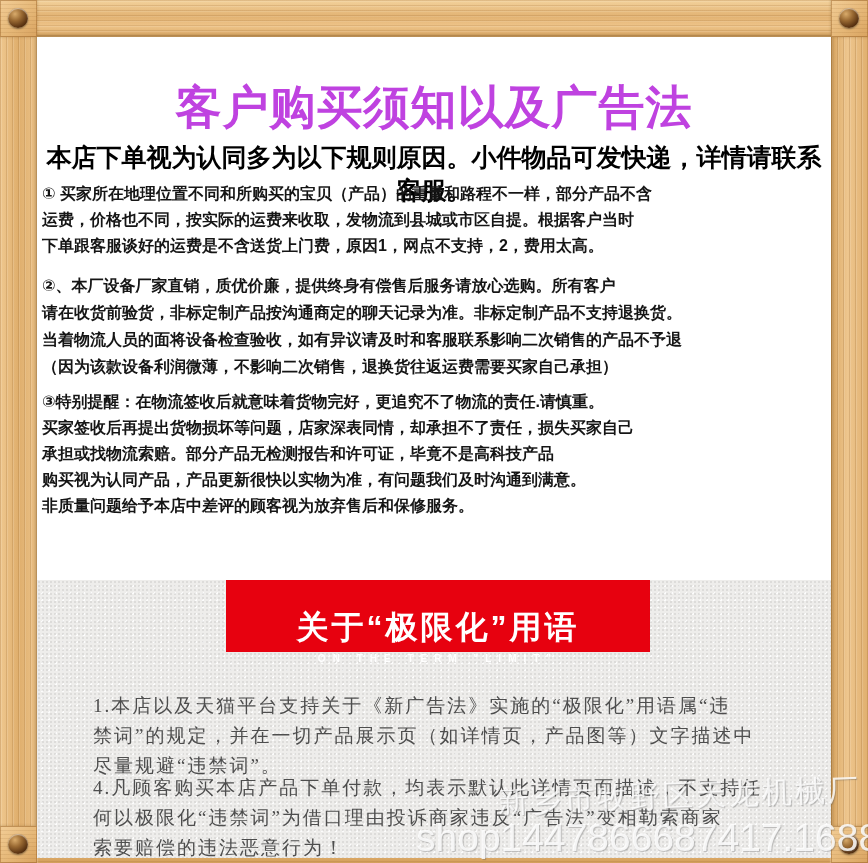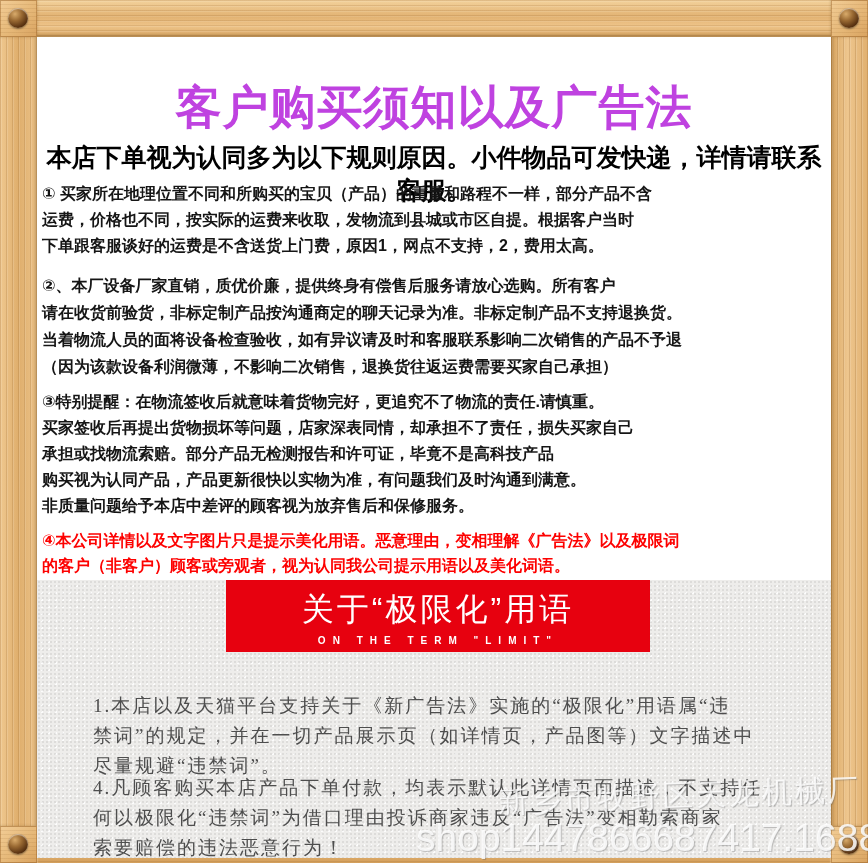--- a/index.html
+++ b/index.html
@@ -92,22 +92,22 @@
       radial-gradient(rgba(0,0,0,0.07) 1px, transparent 1px),
       radial-gradient(rgba(255,255,255,0.85) 1px, transparent 1px);
     background-size:4px 4px, 7px 7px;
     background-position:0 0, 2px 3px;
   }
   .banner{
     position:absolute;left:189px;top:0;width:424px;height:72px;
     background:#e7010f;text-align:center;
   }
   .banner-title{
-    margin:0;padding-top:8px;color:#ffffff;
-    font-size:32px;font-weight:normal;letter-spacing:3px;
+    margin:0;padding-top:26px;color:#ffffff;
+    font-size:32px;font-weight:bold;letter-spacing:3px;
   }
   .banner-sub{
     margin-top:3px;color:#ffffff;font-size:10px;font-weight:bold;
     letter-spacing:7px;
   }
   .limit-item{
     position:absolute;left:56px;width:710px;
     font-family:"Liberation Serif","DejaVu Serif",serif;
     font-size:19px;line-height:30px;letter-spacing:2px;color:#4e4e4e;
     white-space:pre;
@@ -168,22 +168,20 @@
 请在收货前验货，非标定制产品按沟通商定的聊天记录为准。非标定制产品不支持退换货。
 当着物流人员的面将设备检查验收，如有异议请及时和客服联系影响二次销售的产品不予退
 （因为该款设备利润微薄，不影响二次销售，退换货往返运费需要买家自己承担）</div>
 
     <div class="para p3">③特别提醒：在物流签收后就意味着货物完好，更追究不了物流的责任.请慎重。
 买家签收后再提出货物损坏等问题，店家深表同情，却承担不了责任，损失买家自己
 承担或找物流索赔。部分产品无检测报告和许可证，毕竟不是高科技产品
 购买视为认同产品，产品更新很快以实物为准，有问题我们及时沟通到满意。
 非质量问题给予本店中差评的顾客视为放弃售后和保修服务。</div>
 
-    <div class="para p4">④本公司详情以及文字图片只是提示美化用语。恶意理由，变相理解《广告法》以及极限词
-的客户（非客户）顾客或旁观者，视为认同我公司提示用语以及美化词语。</div>
 
     <div class="gray-section">
       <div class="banner">
         <div class="banner-title">关于“极限化”用语</div>
         <div class="banner-sub">ON THE TERM "LIMIT"</div>
       </div>
       <div class="limit-item item-1">1.本店以及天猫平台支持关于《新广告法》实施的“极限化”用语属“违
 禁词”的规定，并在一切产品展示页（如详情页，产品图等）文字描述中
 尽量规避“违禁词”。</div>
       <div class="limit-item item-2">4.凡顾客购买本店产品下单付款，均表示默认此详情页面描述，不支持任

